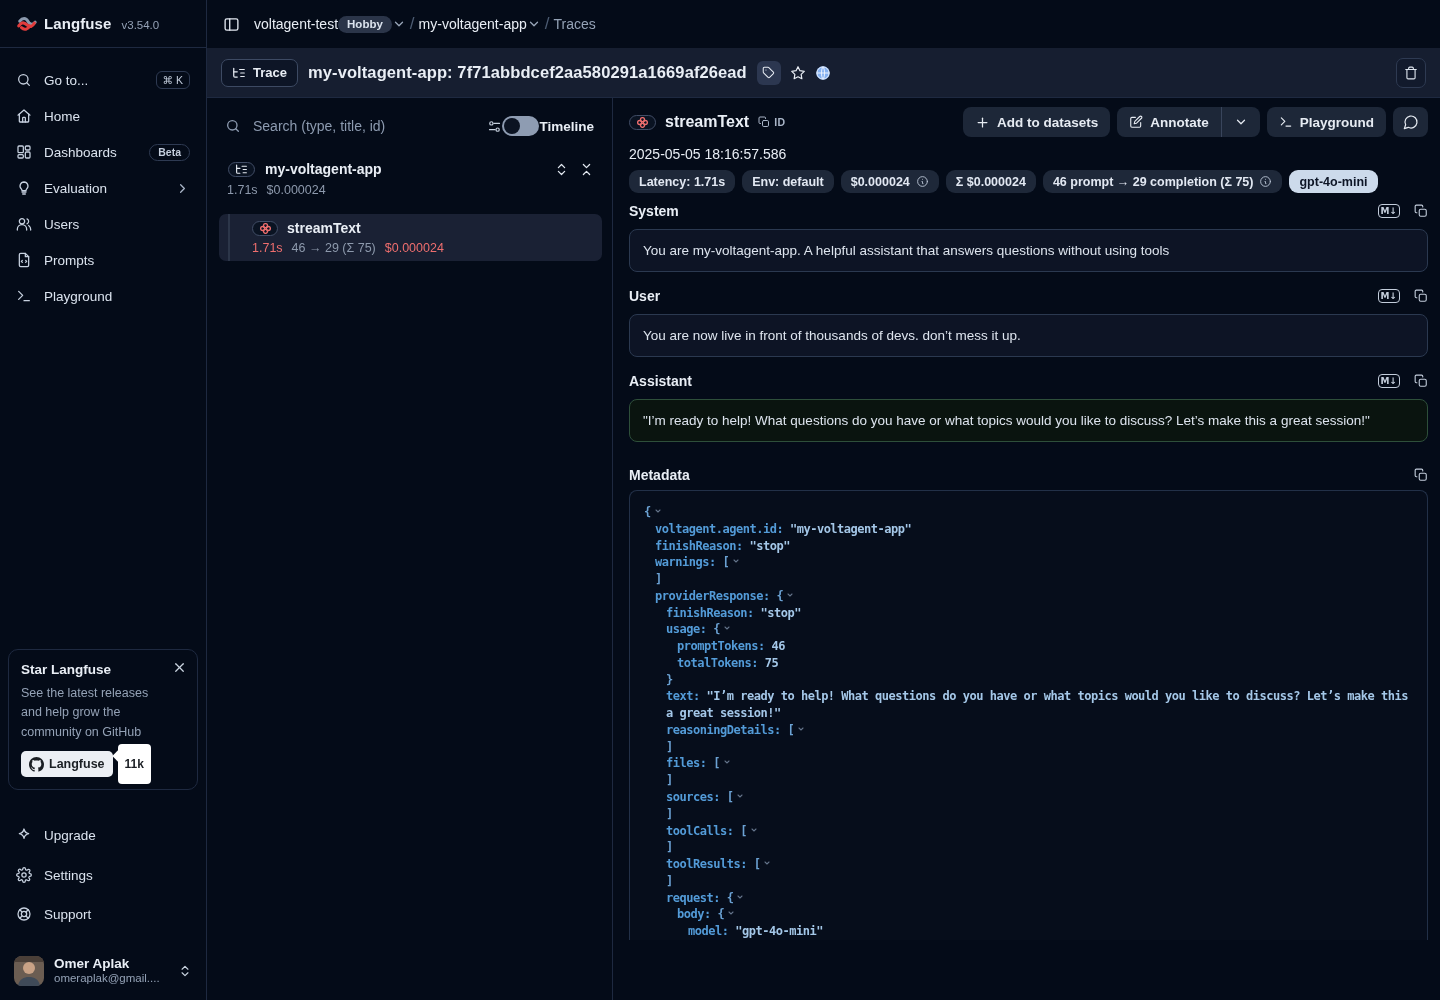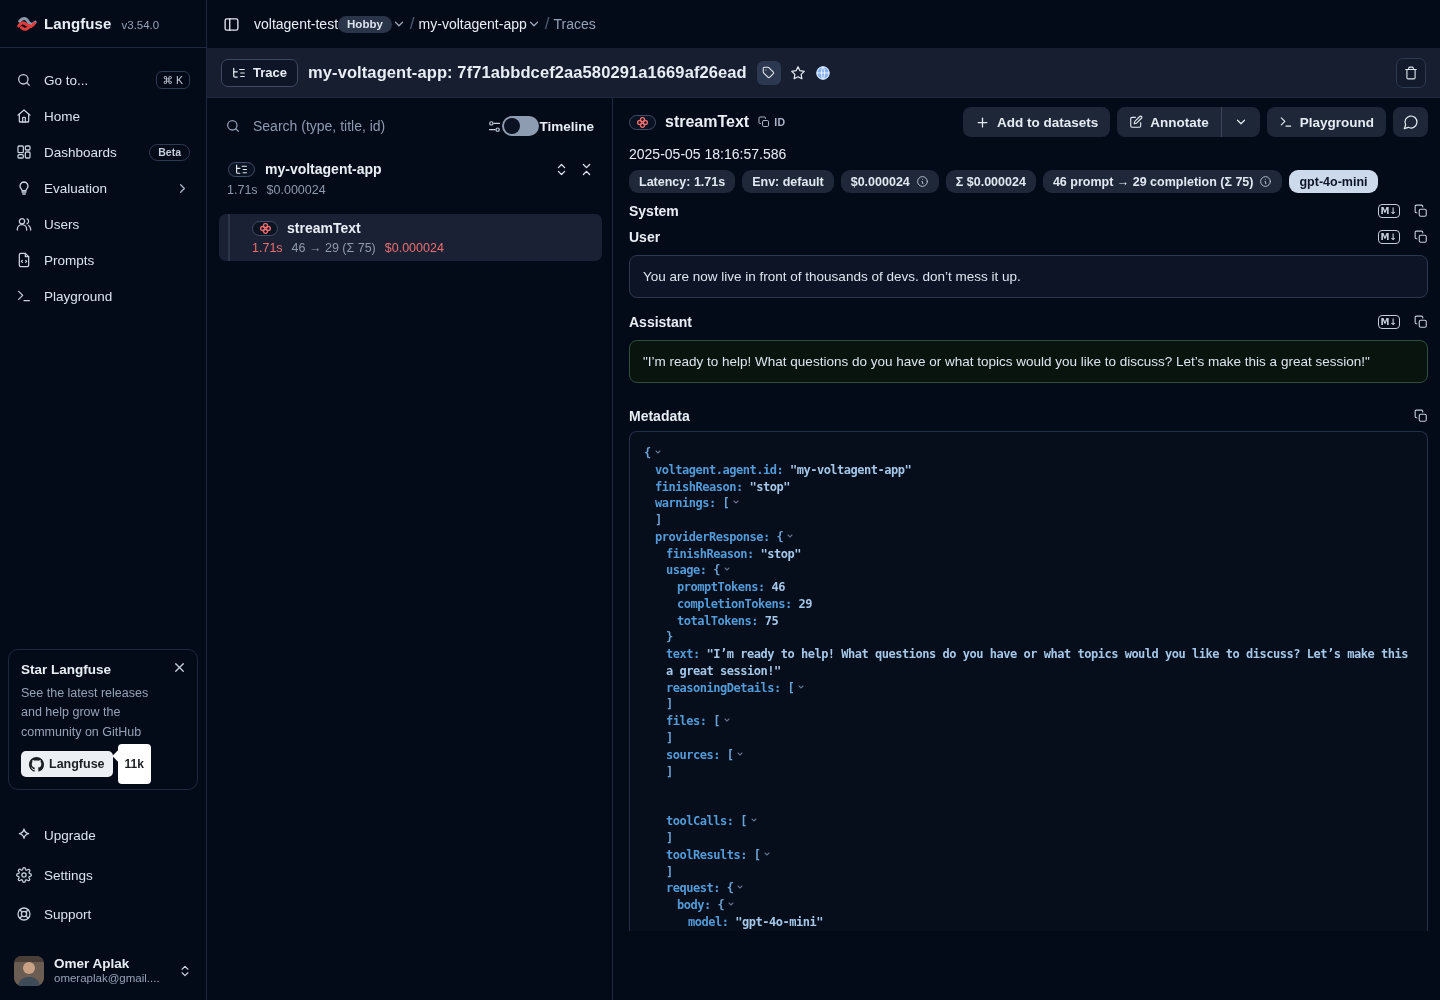--- a/index.html
+++ b/index.html
@@ -592,20 +592,21 @@
     <span class="section-icons">
                 <span class="md-icon">M↓</span>
                 <span>
                   <svg width="14" height="14" viewBox="0 0 24 24" fill="none" stroke="#c3cddb" stroke-width="1.9" stroke-linecap="round" stroke-linejoin="round">
                     <rect x="9" y="9" width="12" height="12" rx="2.5"></rect>
                     <path d="M5 15H4a2 2 0 0 1-2-2V4a2 2 0 0 1 2-2h9a2 2 0 0 1 2 2v1"></path>
                   </svg>
                 </span>
               </span>
   </div>
+            <div class="msg-box">You are my-voltagent-app. A helpful assistant that answers questions without using tools</div>
   <div class="section-head">
     <span class="section-title">User</span>
     <span class="section-icons">
                 <span class="md-icon">M↓</span>
                 <span>
                   <svg width="14" height="14" viewBox="0 0 24 24" fill="none" stroke="#c3cddb" stroke-width="1.9" stroke-linecap="round" stroke-linejoin="round">
                     <rect x="9" y="9" width="12" height="12" rx="2.5"></rect>
                     <path d="M5 15H4a2 2 0 0 1-2-2V4a2 2 0 0 1 2-2h9a2 2 0 0 1 2 2v1"></path>
                   </svg>
                 </span>
@@ -647,37 +648,36 @@
                   </svg></span></div>
               <div class="jline" style="padding-left:11px;"><span class="jb">]</span></div>
               <div class="jline" style="padding-left:11px;"><span class="jk">providerResponse: </span><span class="jb">{</span><span class="jchev"><svg width="8" height="8" viewBox="0 0 24 24" fill="none" stroke="#64748b" stroke-width="3.2" stroke-linecap="round">
                     <path d="m6 9 6 6 6-6"></path>
                   </svg></span></div>
               <div class="jline" style="padding-left:22px;"><span class="jk">finishReason: </span><span class="jv">"stop"</span></div>
               <div class="jline" style="padding-left:22px;"><span class="jk">usage: </span><span class="jb">{</span><span class="jchev"><svg width="8" height="8" viewBox="0 0 24 24" fill="none" stroke="#64748b" stroke-width="3.2" stroke-linecap="round">
                     <path d="m6 9 6 6 6-6"></path>
                   </svg></span></div>
               <div class="jline" style="padding-left:33px;"><span class="jk">promptTokens: </span><span class="jv">46</span></div>
-              <div class="jline" style="padding-left:33px;"><span class="jk">completionTokens: </span><span class="jv">29</span></div>
               <div class="jline" style="padding-left:33px;"><span class="jk">totalTokens: </span><span class="jv">75</span></div>
               <div class="jline" style="padding-left:22px;"><span class="jb">}</span></div>
               <div class="jline" style="padding-left:22px;"><span class="jk">text: </span><span class="jv">"I’m ready to help! What questions do you have or what topics would you like to discuss? Let’s make this a great session!"</span></div>
               <div class="jline" style="padding-left:22px;"><span class="jk">reasoningDetails: </span><span class="jb">[</span><span class="jchev"><svg width="8" height="8" viewBox="0 0 24 24" fill="none" stroke="#64748b" stroke-width="3.2" stroke-linecap="round">
                     <path d="m6 9 6 6 6-6"></path>
                   </svg></span></div>
               <div class="jline" style="padding-left:22px;"><span class="jb">]</span></div>
               <div class="jline" style="padding-left:22px;"><span class="jk">files: </span><span class="jb">[</span><span class="jchev"><svg width="8" height="8" viewBox="0 0 24 24" fill="none" stroke="#64748b" stroke-width="3.2" stroke-linecap="round">
                     <path d="m6 9 6 6 6-6"></path>
                   </svg></span></div>
               <div class="jline" style="padding-left:22px;"><span class="jb">]</span></div>
               <div class="jline" style="padding-left:22px;"><span class="jk">sources: </span><span class="jb">[</span><span class="jchev"><svg width="8" height="8" viewBox="0 0 24 24" fill="none" stroke="#64748b" stroke-width="3.2" stroke-linecap="round">
                     <path d="m6 9 6 6 6-6"></path>
                   </svg></span></div>
               <div class="jline" style="padding-left:22px;"><span class="jb">]</span></div>
-              <div class="jline" style="padding-left:22px;margin-top:33px;"><span class="jk">toolCalls: </span><span class="jb">[</span><span class="jchev"><svg width="8" height="8" viewBox="0 0 24 24" fill="none" stroke="#64748b" stroke-width="3.2" stroke-linecap="round">
+              <div class="jline" style="padding-left:22px;"><span class="jk">toolCalls: </span><span class="jb">[</span><span class="jchev"><svg width="8" height="8" viewBox="0 0 24 24" fill="none" stroke="#64748b" stroke-width="3.2" stroke-linecap="round">
                     <path d="m6 9 6 6 6-6"></path>
                   </svg></span></div>
               <div class="jline" style="padding-left:22px;"><span class="jb">]</span></div>
               <div class="jline" style="padding-left:22px;"><span class="jk">toolResults: </span><span class="jb">[</span><span class="jchev"><svg width="8" height="8" viewBox="0 0 24 24" fill="none" stroke="#64748b" stroke-width="3.2" stroke-linecap="round">
                     <path d="m6 9 6 6 6-6"></path>
                   </svg></span></div>
               <div class="jline" style="padding-left:22px;"><span class="jb">]</span></div>
               <div class="jline" style="padding-left:22px;"><span class="jk">request: </span><span class="jb">{</span><span class="jchev"><svg width="8" height="8" viewBox="0 0 24 24" fill="none" stroke="#64748b" stroke-width="3.2" stroke-linecap="round">
                     <path d="m6 9 6 6 6-6"></path>
                   </svg></span></div>

